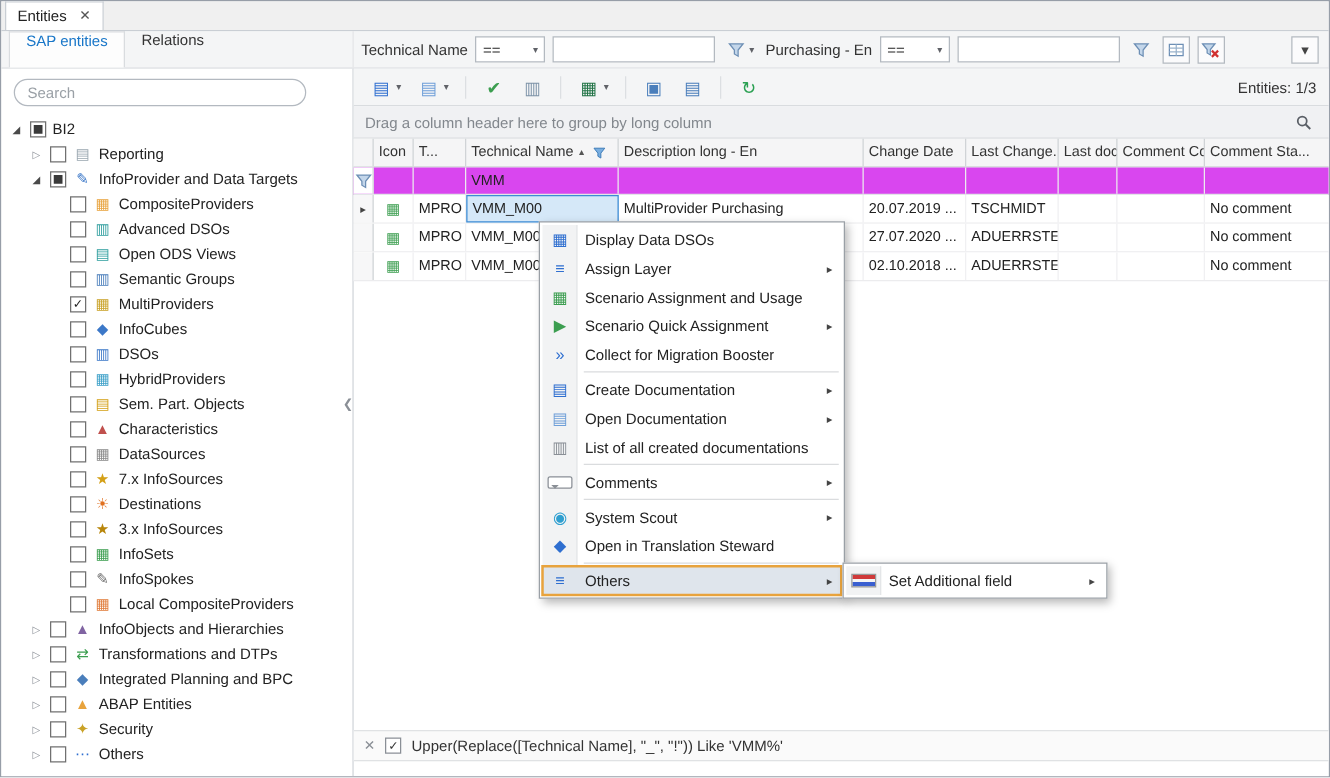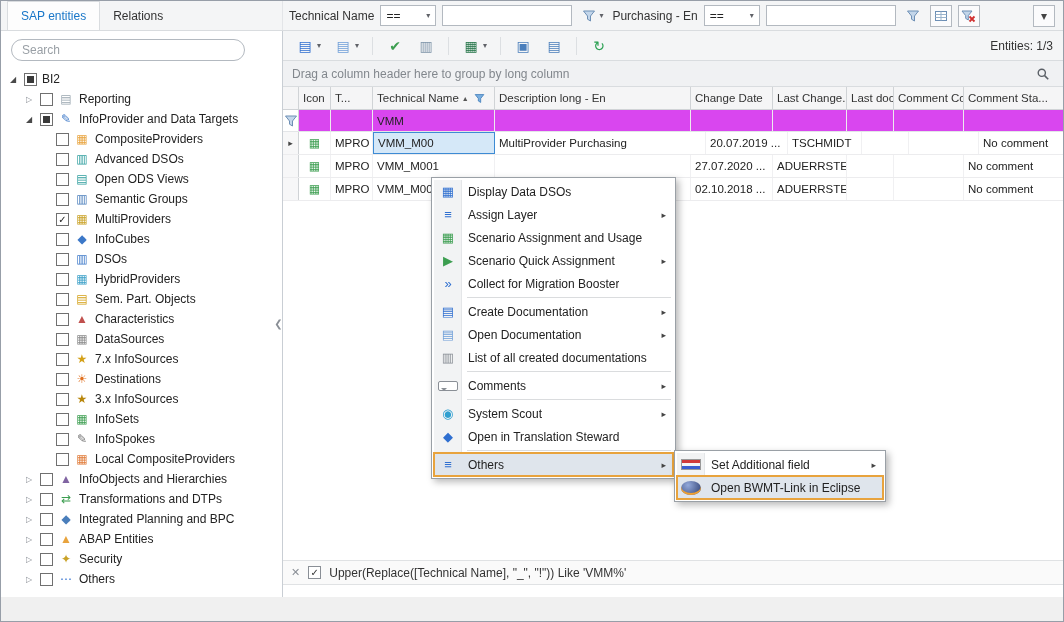--- a/index.html
+++ b/index.html
@@ -8,21 +8,21 @@
 
   
   .tabstrip { height: 24px; display: flex; align-items: flex-end; background: #f0f0f0; border-bottom: 1px solid #c9ced4; padding-left: 3px; }
   .doc-tab { display: flex; align-items: center; gap: 10px; background: #fff; border: 1px solid #c9ced4; border-bottom: none; padding: 3px 9px; height: 23px; }
   .tab-close { color: #555; font-size: 11px; line-height: 1; }
   .tab-close::before { content: "✕"; }
 
   
   .topbar { height: 30px; display: flex; align-items: stretch; background: #f4f5f6; border-bottom: 1px solid #d9dcdf; }
   .subtabs { width: 282px; display: flex; align-items: stretch; padding-left: 6px; border-right: 1px solid #e3e5e8; }
-  .subtab { padding: 0 13px; display: flex; align-items: center; color: #333; cursor: default; }
+  .subtab { padding: 0 13px; display: flex; align-items: flex-start; color: #333; cursor: default; }
   .subtab.active { color: #1876c8; background: #fdfdfd; border: 1px solid #d9dcdf; border-bottom: none; }
   .filterbar { flex: 1; display: flex; align-items: center; gap: 6px; padding: 0 8px 0 6px; }
   .flabel { color: #333; white-space: nowrap; }
   .combo { width: 56px; height: 21px; border: 1px solid #b3b9c0; background: #fff; display: flex; align-items: center; justify-content: space-between; padding: 0 5px; }
   .finput { height: 21px; width: 130px; border: 1px solid #b3b9c0; background: #fff; padding: 0 5px; font: inherit; }
   .caret-down { font-size: 8px; color: #606268; line-height: 1; }
   .caret-down::before { content: "▾"; }
   .iconbtn { height: 22px; min-width: 22px; display: flex; align-items: center; justify-content: center; gap: 2px; border: 1px solid transparent; background: transparent; padding: 0 2px; }
   .iconbtn.bordered { border: 1px solid #b3b9c0; background: #fbfbfc; }
   .fspacer { flex: 1; }
@@ -91,20 +91,26 @@
   .eclipse-icon { width: 14px; height: 14px; border-radius: 50%; background: radial-gradient(circle at 35% 30%, #93a9da, #2c3e70); box-shadow: inset 0 -2px 0 #f0a030; }
   .comments-icon { width: 13px; height: 10px; border: 1.5px solid #8a8f96; border-radius: 2px; position: relative; background: #fff; }
   .comments-icon::after { content: ""; position: absolute; left: 2px; bottom: -4px; border: 3px solid transparent; border-top-color: #8a8f96; }
   svg { display: block; }
 </style>
 </head>
 <body>
 
 <div class="app">
 
+  <div class="tabstrip">
+    <div class="doc-tab">
+      <span>Entities</span>
+      <span class="tab-close"></span>
+    </div>
+  </div>
 
   <div class="topbar">
     <div class="subtabs">
       <div class="subtab active">
         <span>SAP entities</span>
       </div>
       <div class="subtab">
         <span>Relations</span>
       </div>
     </div>
@@ -431,21 +437,21 @@
             <div class="fcell" style="flex: 1 0 0%; border-right: none;"></div>
           </div>
         <div>
             <div class="grid-row">
               <span class="indcell" style="background: rgb(247, 247, 248);">▸</span>
               <div class="cell center" style="width: 32px; flex-shrink: 0;">
                 <span class="ico" style="color: rgb(60, 158, 80);">▦</span>
               </div>
               <div class="cell" style="width: 42px; flex-shrink: 0;">MPRO</div>
               <div class="cell sel" style="width: 122px; flex-shrink: 0;">VMM_M00</div>
-              <div class="cell" style="width: 211px; flex-shrink: 0;">MultiProvider Purchasing</div>
+              <div class="cell" style="width: 196px; flex-shrink: 0;">MultiProvider Purchasing</div>
               <div class="cell" style="width: 82px; flex-shrink: 0;">20.07.2019 ...</div>
               <div class="cell" style="width: 74px; flex-shrink: 0;">TSCHMIDT</div>
               <div class="cell" style="width: 47px; flex-shrink: 0;"></div>
               <div class="cell" style="width: 70px; flex-shrink: 0;"></div>
               <div class="cell" style="flex: 1 0 0%; border-right: none;">No comment</div>
             </div>
             <div class="grid-row">
               <span class="indcell" style="background: rgb(247, 247, 248);"></span>
               <div class="cell center" style="width: 32px; flex-shrink: 0;">
                 <span class="ico" style="color: rgb(60, 158, 80);">▦</span>
@@ -546,18 +552,14 @@
         <span class="mlabel">Others</span>
         <span class="ctx-arrow"></span>
       </div>
     </div>
   <div class="ctx" id="submenu">
       <div class="ctx-item">
         <span class="ico flag-icon"></span>
         <span class="mlabel">Set Additional field</span>
         <span class="ctx-arrow"></span>
       </div>
-      <div class="ctx-item hl">
-        <span class="ico eclipse-icon"></span>
-        <span class="mlabel">Open BWMT-Link in Eclipse</span>
-      </div>
     </div>
 </div>
 
 </body></html>

